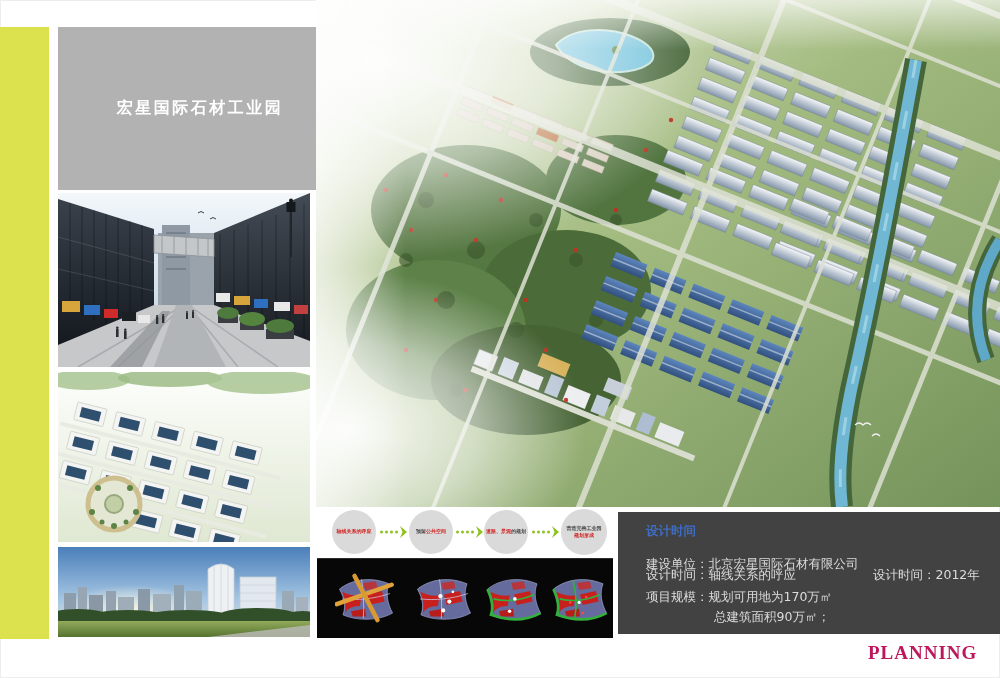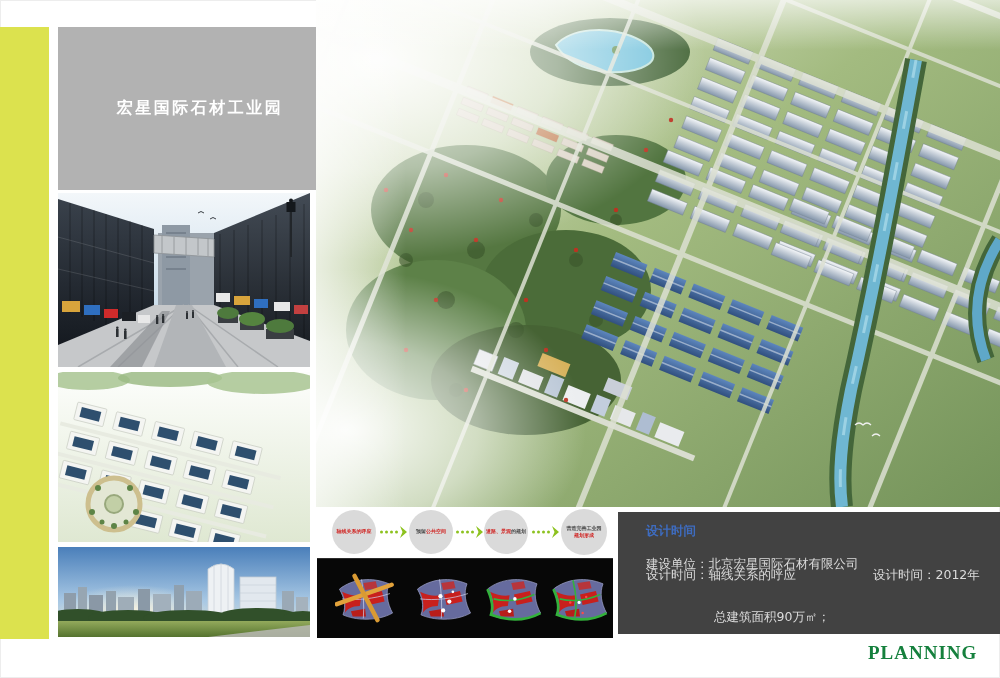--- a/index.html
+++ b/index.html
@@ -32,21 +32,21 @@
   .black-panel{left:317px;top:558px;width:296px;height:79px;background:#070707;border-top:1px solid #2c2c2c;}
   .diag{position:absolute;top:13px;width:62px;height:52px;}
   .d1{left:18px;}.d2{left:96px;}.d3{left:166px;}.d4{left:232px;}
   
   .info{left:618px;top:512px;width:382px;height:122px;background:#424242;color:#dcdcdc;font-size:12.5px;}
   .info .ttl{position:absolute;left:28px;top:11px;color:#3e6cc0;font-weight:bold;font-size:12.5px;}
   .irow{position:absolute;left:28px;white-space:nowrap;}
   .ir1{top:44px;}.ir2{top:55px;}.ir3{top:77px;}.ir4{top:97px;padding-left:68px;}
   .extra{position:absolute;left:227px;top:0;}
   
-  .planning{left:868px;top:642px;width:126px;color:#15803d;font-family:"Liberation Serif","DejaVu Serif",serif;
+  .planning{left:868px;top:642px;width:126px;color:#be185d;font-family:"Liberation Serif","DejaVu Serif",serif;
             font-weight:bold;font-size:19px;letter-spacing:1px;}
 </style>
 </head>
 <body>
 
 <div class="page">
 
   <div class="abs stripe"></div>
 
   <div class="abs title-box">
@@ -505,20 +505,23 @@
     <div class="ttl">设计时间</div>
     <div class="irow ir1">
       <span>建设单位：</span><span>北京宏星国际石材有限公司</span>
     </div>
     <div class="irow ir2">
       <span>设计时间：</span><span>轴线关系的呼应</span>
       <span class="extra">
         <span>设计时间：</span><span>2012年</span>
       </span>
     </div>
+    <div class="irow ir3">
+      <span>项目规模：</span><span>规划可用地为170万㎡</span>
+    </div>
     <div class="irow ir4">
       <span>总建筑面积90万㎡；</span>
     </div>
   </div>
 
   <div class="abs planning">PLANNING</div>
 
 </div>
 
 </body></html>

